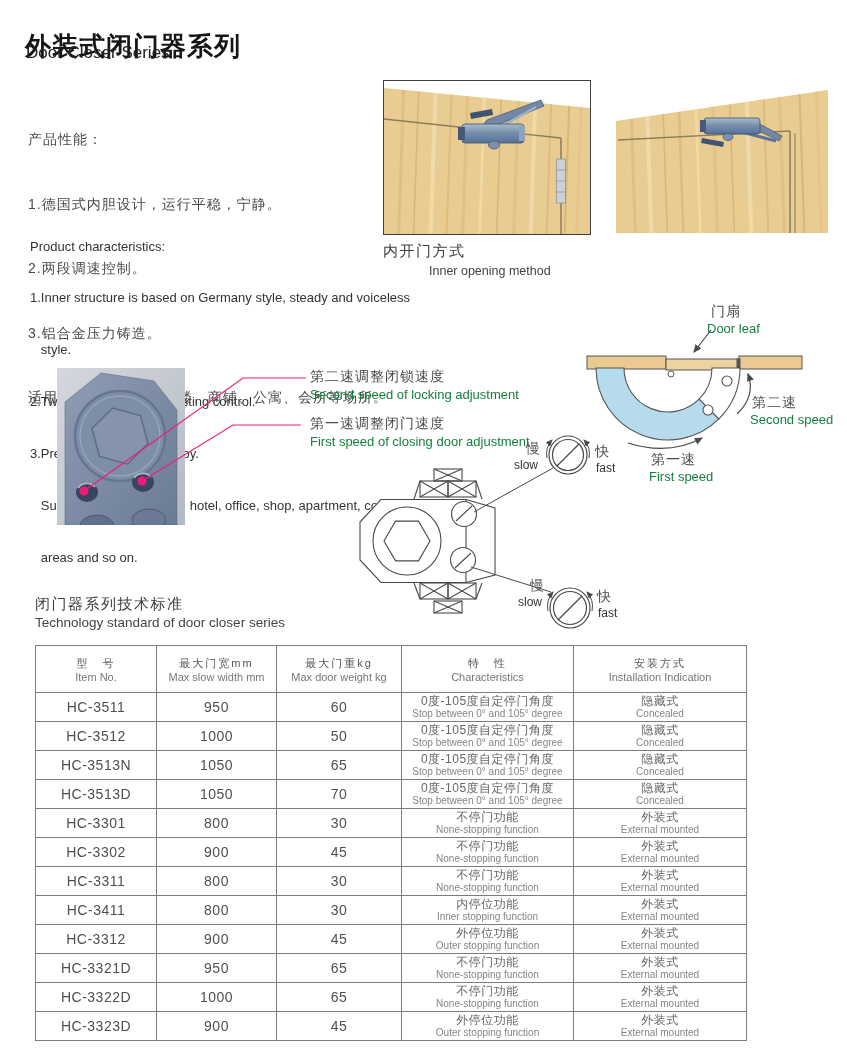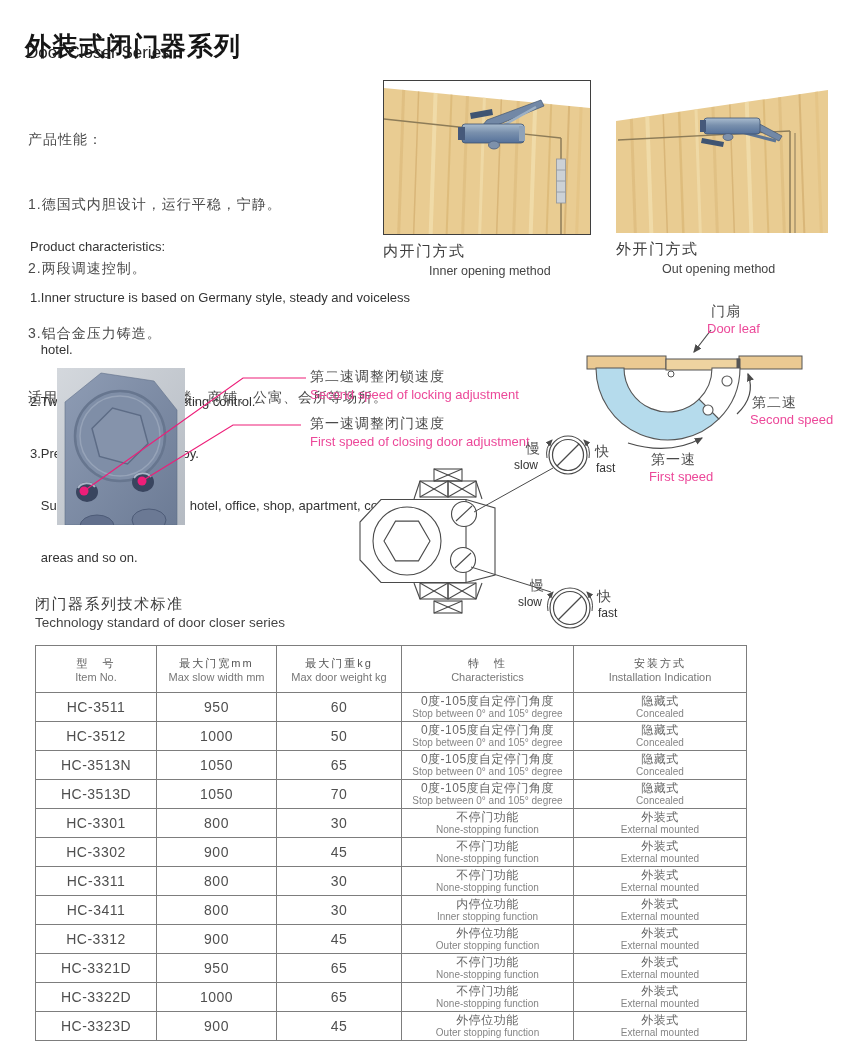--- a/index.html
+++ b/index.html
@@ -19,21 +19,21 @@
   .fig1 svg{border:1.5px solid #3f3f3f;display:block;}
   .fig2 svg{display:block;}
   .cap-cn{font-size:15px;color:#3d3d3d;letter-spacing:1.5px;margin-top:7px;}
   .cap-en{font-size:12.5px;color:#444;margin-top:3px;margin-left:46px;}
   .photo{left:57px;top:368px;width:128px;height:157px;}
   
   .overlay{left:0;top:0;pointer-events:none;}
   .pinkline{stroke:var(--accent,#ED1E79);stroke-width:1.2;fill:none;}
   .pinkdot{fill:var(--accent,#ED1E79);}
   .lb{position:absolute;font-size:14px;color:#4a4a4a;letter-spacing:1px;white-space:nowrap;}
-  .lbe{position:absolute;font-size:13px;color:#ec4899;letter-spacing:0;white-space:nowrap;}
+  .lbe{position:absolute;font-size:13px;color:#15803d;letter-spacing:0;white-space:nowrap;}
   .lbs{position:absolute;font-size:12px;color:#333;white-space:nowrap;}
   
   .tbl-title-cn{left:35px;top:595px;font-size:15px;color:#3d3d3d;letter-spacing:1.5px;}
   .tbl-title-en{left:35px;top:615px;font-size:13.5px;color:#444;}
   table.spec{position:absolute;left:35px;top:645px;width:711px;border-collapse:collapse;table-layout:fixed;}
   table.spec th,table.spec td{border:1px solid #7d7d7d;padding:0;text-align:center;vertical-align:middle;}
   table.spec th{height:46px;font-weight:normal;}
   table.spec td{height:28px;}
   .hdr-cn{font-size:11px;color:#555;letter-spacing:2px;line-height:16px;}
   .hdr-en{font-size:11px;color:#777;line-height:13px;}
@@ -53,21 +53,21 @@
     <div>产品性能：</div>
     <div>1.德国式内胆设计，运行平稳，宁静。</div>
     <div>2.两段调速控制。</div>
     <div>3.铝合金压力铸造。</div>
     <div>适用范围：酒店、写字楼、商铺、公寓、会所等场所。</div>
   </div>
 
   <div class="abs en-features">
     <div>Product characteristics:</div>
     <div>1.Inner structure is based on Germany style, steady and voiceless</div>
-    <div>   hotel.</div>
+    <div>   style.</div>
     <div>2.Two phrases speed adjusting control.</div>
     <div>3.Pressed by aluminum alloy.</div>
     <div>   Suitable for the following: hotel, office, shop, apartment, conference</div>
     <div>   areas and so on.</div>
   </div>
 
   <figure class="fig fig1">
     <svg width="206" height="153" viewBox="0 0 206 153">
       <defs>
         <clipPath id="wood1">
@@ -152,24 +152,20 @@
       <path d="M 179 53 L 179 153" stroke="#a4906a" stroke-width="2" fill="none" opacity="0.7"></path>
       <g>
         <polygon points="140,42 166,56 163,61 137,48" fill="#7288a6" stroke="#3f5472" stroke-width="0.7"></polygon>
         <line x1="118" y1="50" x2="160" y2="61" stroke="#5d7594" stroke-width="3"></line>
         <polygon points="86,58 108,62 107,67 85,63" fill="#3f5472"></polygon>
         <rect x="88" y="38" width="56" height="16" rx="3" fill="url(#bodyGrad2)" stroke="#3d526f" stroke-width="0.8"></rect>
         <rect x="84" y="40" width="6" height="12" fill="#46597a"></rect>
         <ellipse cx="112" cy="57" rx="5" ry="3.5" fill="#7e91ab" stroke="#4a5d7d" stroke-width="0.8"></ellipse>
       </g>
     </svg>
-    <figcaption>
-      <div class="cap-cn">外开门方式</div>
-      <div class="cap-en">Out opening method</div>
-    </figcaption>
   </figure>
 
   <div class="abs photo">
     <svg width="128" height="157" viewBox="0 0 128 157">
       <defs>
         <linearGradient id="pbg" x1="0" y1="0" x2="1" y2="1">
           <stop offset="0" stop-color="#d4d8dd"></stop>
             <stop offset="1" stop-color="#b4bac2"></stop>
         </linearGradient>
         <linearGradient id="devGrad" x1="0" y1="0" x2="1" y2="1">

